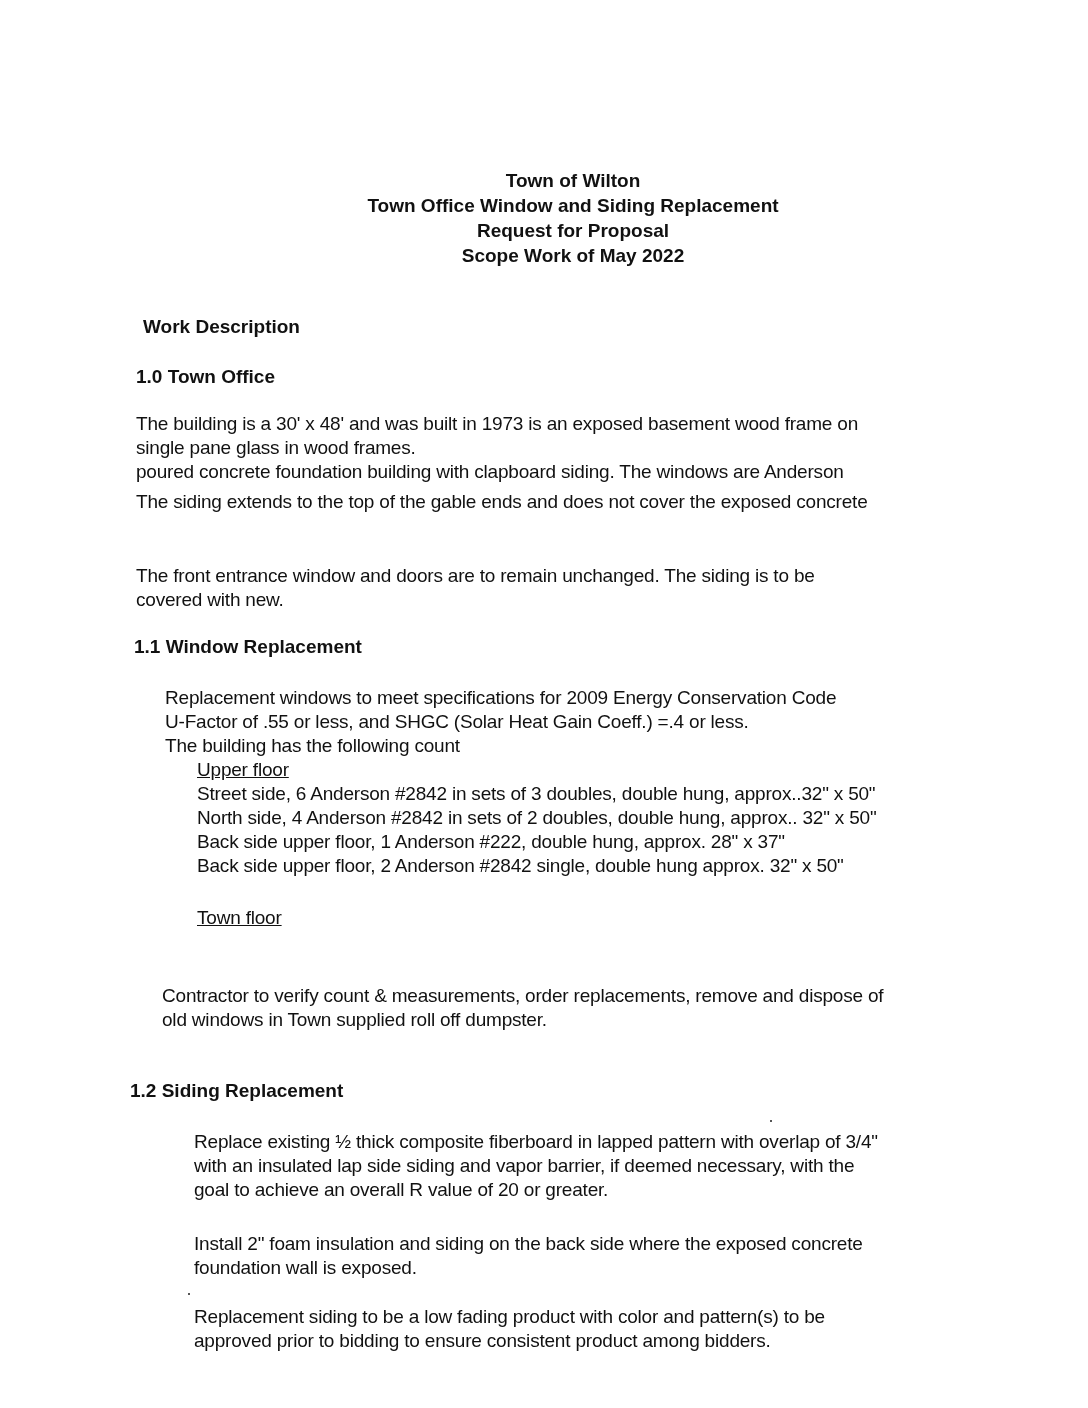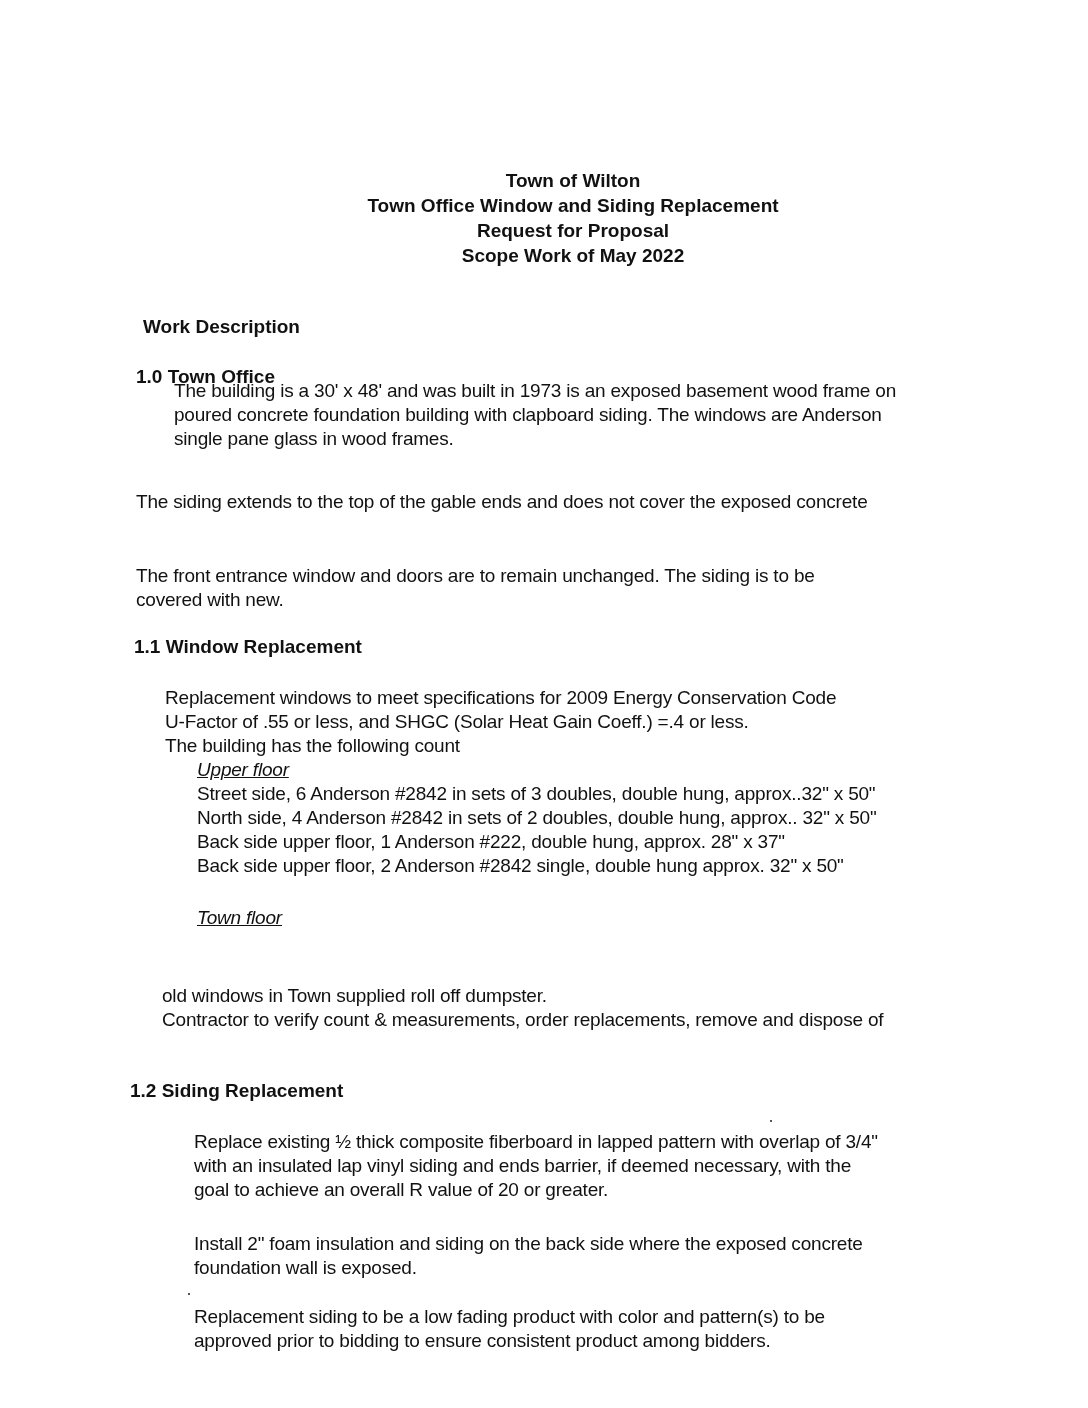--- a/index.html
+++ b/index.html
@@ -6,42 +6,42 @@
     body {
       width: 1088px; height: 1408px; position: relative; overflow: hidden;
       font-family: "Liberation Sans", sans-serif; color: #111111;
     }
     .page { position: absolute; left: 0; top: 0; width: 1088px; height: 1160px; }
     .abs { position: absolute; white-space: nowrap; }
     .title-block { position: absolute; left: 0; top: 168px; width: 1088px; text-align: center; }
     .title-line { font-weight: bold; font-size: 19px; line-height: 25px; margin-left: 58px; }
     .bold-h { font-weight: bold; font-size: 19px; }
     .body { font-size: 19px; line-height: 24px; letter-spacing: -0.2px; }
-    .u { text-decoration: underline; font-style: italic; }
+    .u { text-decoration: underline; }
     .speck { position: absolute; width: 2px; height: 2px; background: #555; }
   </style>
 </head>
 <body>
 
 <div class="page">
 
   <div class="title-block">
     <div class="title-line">Town of Wilton</div>
     <div class="title-line">Town Office Window and Siding Replacement</div>
     <div class="title-line">Request for Proposal</div>
     <div class="title-line">Scope Work of May  2022</div>
   </div>
 
   <div class="abs bold-h" style="left:143px; top:316px;">Work Description</div>
 
   <div class="abs bold-h" style="left:136px; top:366px;">1.0 Town Office</div>
-  <div class="abs body" style="left:136px; top:379px;margin-left:38px;">
+  <div class="abs body" style="left:136px; top:412px;">
     <div>The building is a 30' x 48' and was built in 1973 is an exposed basement wood frame on</div>
+    <div>single pane glass in wood frames.</div>
     <div>poured concrete foundation building with clapboard siding.  The windows are Anderson</div>
-    <div>single pane glass in wood frames.</div>
   </div>
   <div class="abs body" style="left:136px; top:490px;text-align:center;">
     <div>The siding extends to the top of the gable ends and does not cover the exposed concrete</div>
   </div>
   <div class="abs body" style="left:136px; top:564px;">
     <div>The front entrance window and doors are to remain unchanged.  The siding is to be</div>
     <div>covered with new.</div>
   </div>
 
   <div class="abs bold-h" style="left:134px; top:636px;">1.1 Window Replacement</div>
@@ -54,29 +54,29 @@
     <div class="u">Upper floor</div>
     <div>Street side, 6 Anderson #2842 in sets of 3 doubles, double hung, approx..32" x 50"</div>
     <div>North side, 4 Anderson #2842 in sets of 2 doubles, double hung, approx.. 32" x 50"</div>
     <div>Back side upper floor, 1 Anderson #222, double hung, approx. 28" x 37"</div>
     <div>Back side upper floor, 2 Anderson #2842 single, double hung approx. 32" x 50"</div>
   </div>
   <div class="abs body" style="left:197px; top:906px;">
     <div class="u">Town floor</div>
   </div>
   <div class="abs body" style="left:162px; top:984px;">
+    <div>Contractor to verify count &amp; measurements, order replacements, remove and dispose of</div>
     <div>old windows in Town supplied roll off dumpster.</div>
-    <div>Contractor to verify count &amp; measurements, order replacements, remove and dispose of</div>
   </div>
 
   <div class="abs bold-h" style="left:130px; top:1080px;">1.2 Siding Replacement</div>
   <div class="speck" style="left:770px; top:1120px;"></div>
   <div class="abs body" style="left:194px; top:1130px;">
     <div>Replace existing ½ thick composite fiberboard in lapped pattern with overlap of 3/4"</div>
-    <div>with an insulated lap vinyl siding and ends barrier, if deemed necessary, with the</div>
+    <div>with an insulated lap side siding and vapor barrier, if deemed necessary, with the</div>
     <div>goal to achieve an overall R value of 20 or greater.</div>
   </div>
   <div class="abs body" style="left:194px; top:1232px;">
     <div>Install 2" foam insulation and siding on the back side where the exposed concrete</div>
     <div>foundation wall is exposed.</div>
   </div>
   <div class="speck" style="left:188px; top:1293px;"></div>
   <div class="abs body" style="left:194px; top:1305px;">
     <div>Replacement siding to be a low fading product with color and pattern(s) to be</div>
     <div>approved prior to bidding to ensure consistent product among bidders.</div>

